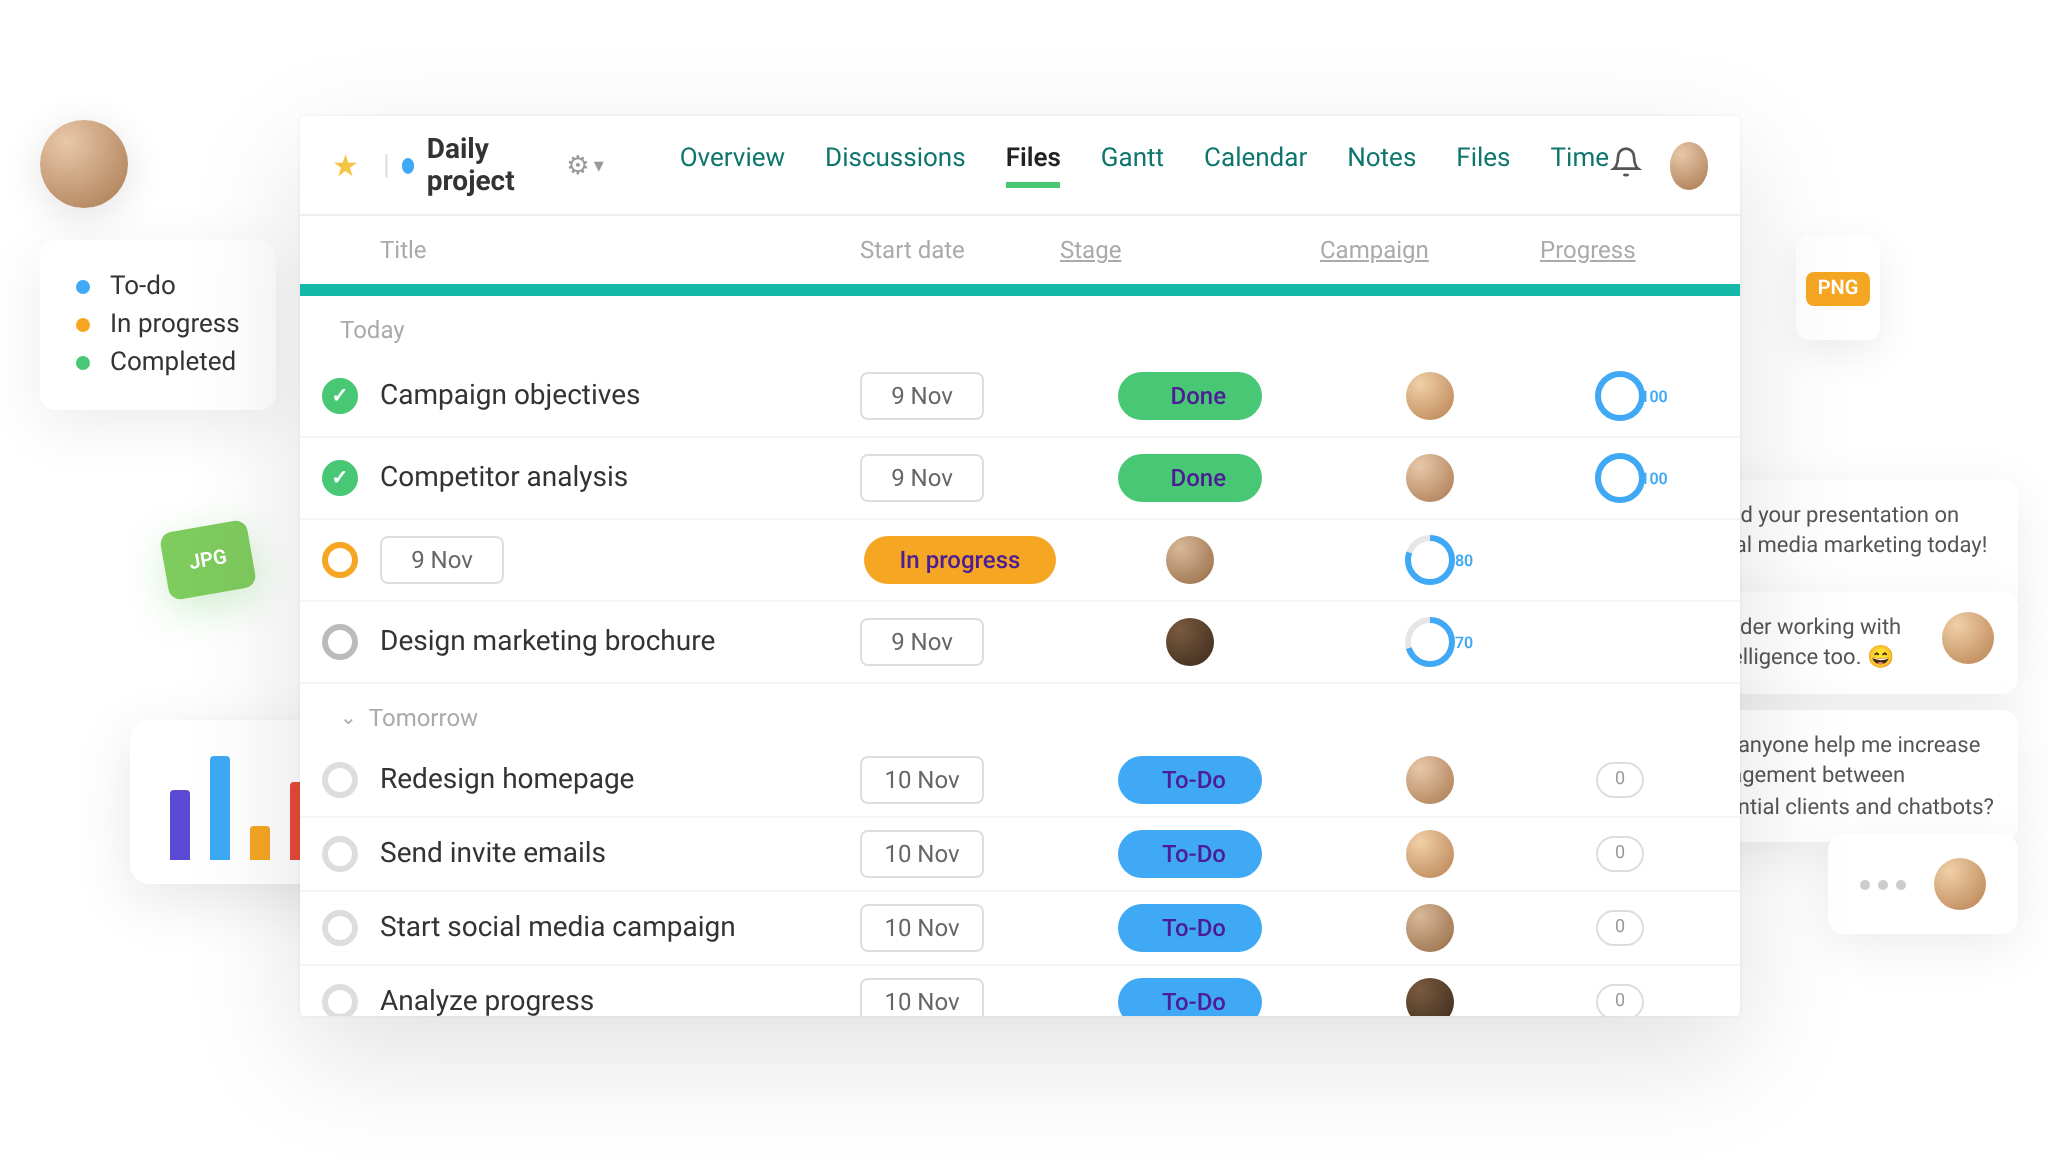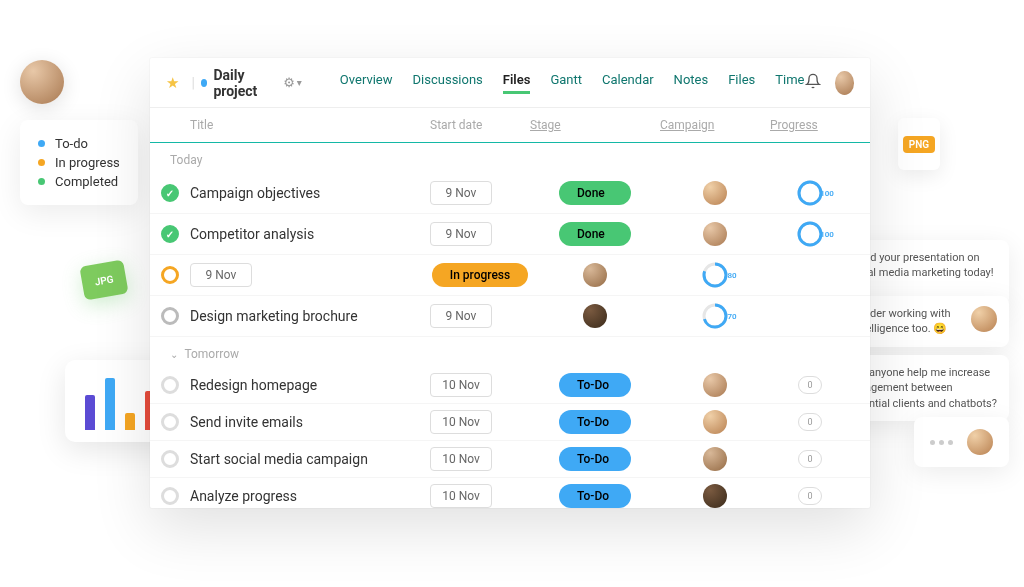--- a/index.html
+++ b/index.html
@@ -139,21 +139,21 @@
   .tabs a { color: #0f766e; font-size: 13px; text-decoration: none; padding-bottom: 4px; cursor: pointer; }
   .tabs a.active { color: #222; font-weight: 600; border-bottom: 3px solid #48c774; }
   .spacer { flex: 1; }
   .bell-icon { color: #555; font-size: 16px; margin-right: 14px; cursor: pointer; }
   .user-av { width: 24px; height: 24px; border-radius: 50%; }
 
   .colhead {
     display: grid;
     grid-template-columns: 40px 240px 100px 130px 110px 80px;
     padding: 10px 16px 10px 0;
-    border-bottom: 1px solid #14b8a6;
+    border-bottom: 6px solid #14b8a6;
     font-size: 12px; color: #aaa;
   }
   .colhead span { text-align: left; }
   .colhead .c-stage, .colhead .c-assign, .colhead .c-prog { text-align: left; text-decoration: underline; }
 
   .group-label {
     font-size: 12px; color: #aaa;
     padding: 10px 16px 6px 20px;
     display: flex; align-items: center; gap: 6px;
   }
@@ -182,22 +182,22 @@
 
   .datebox {
     border: 1px solid #ddd; border-radius: 4px;
     padding: 4px 10px; font-size: 12px; color: #666;
     width: 62px; text-align: center; cursor: pointer;
     background: #fff;
   }
 
   .stage-pill {
     display: inline-block; padding: 5px 18px; border-radius: 14px;
-    font-size: 12px; color: #000000; font-weight: 500;
-    text-align: left; min-width: 72px;
+    font-size: 12px; color: #4c1d95; font-weight: 500;
+    text-align: right; min-width: 72px;
   }
   .pill-done { background: #48c774; }
   .pill-prog { background: #f5a623; }
   .pill-hold { background: #9a9a9a; }
   .pill-todo { background: #3fa9f5; }
 
   .stage-cell, .assign-cell, .prog-cell { display: flex; justify-content: center; }
 
   .assign-av {
     width: 24px; height: 24px; border-radius: 50%;

